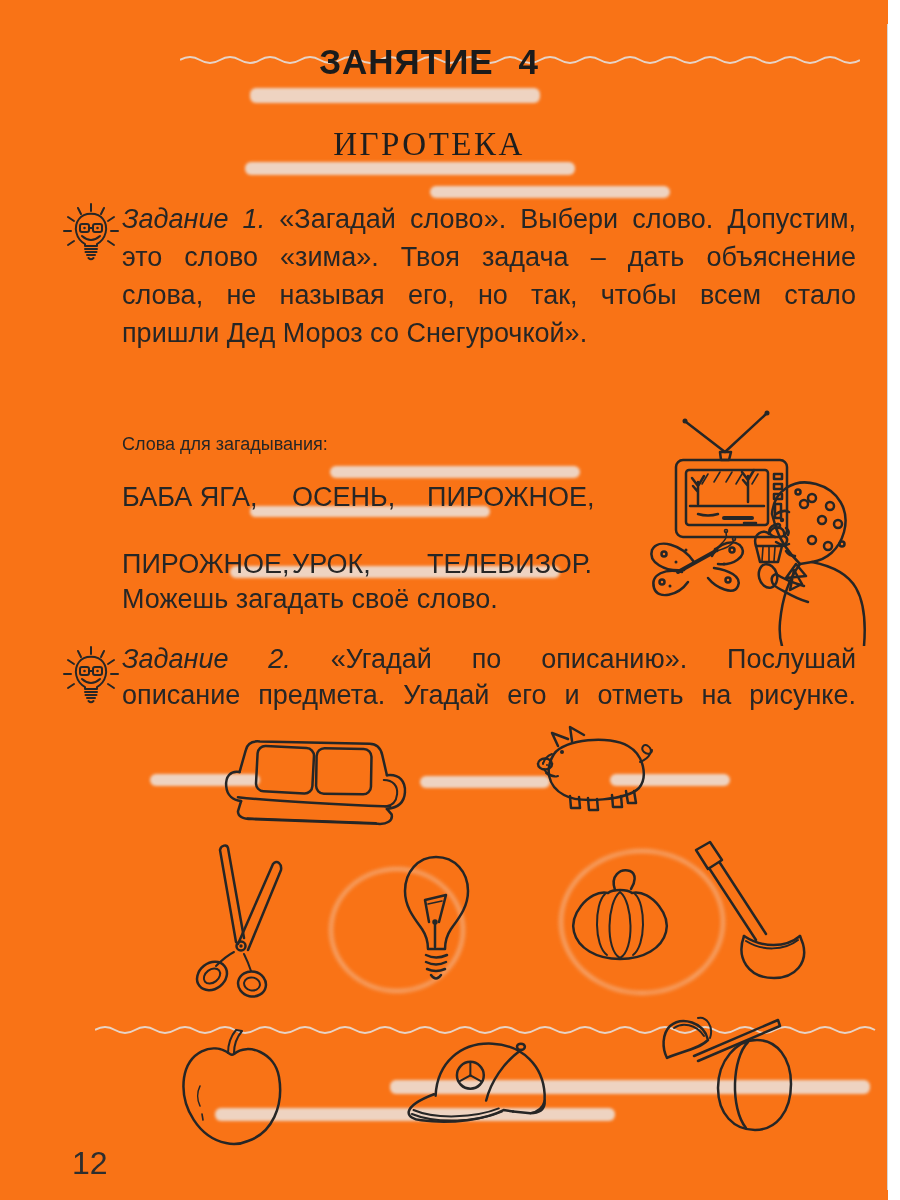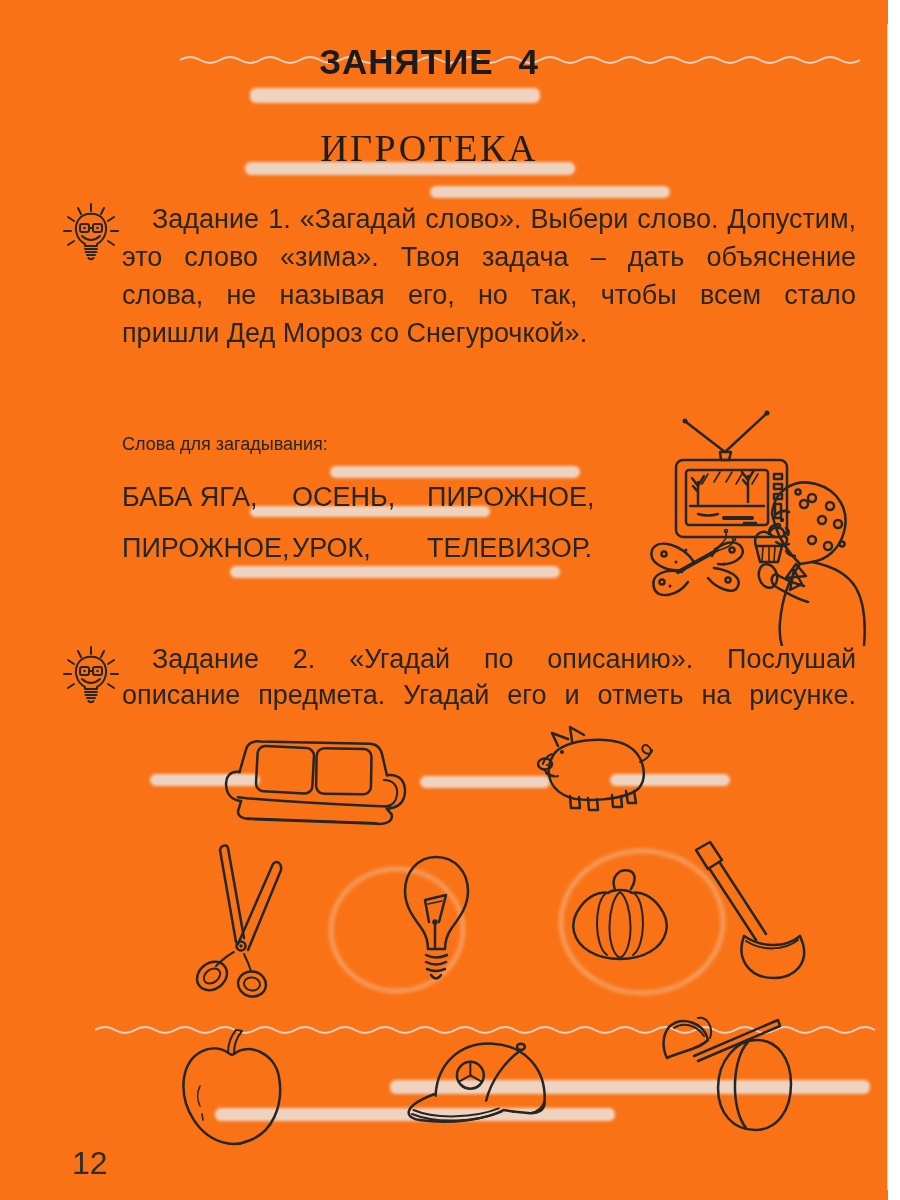--- a/index.html
+++ b/index.html
@@ -2,32 +2,32 @@
 <html><head>
 <meta charset="utf-8">
 <style>
   html,body{margin:0;padding:0;background:#ffffff;}
   .page{position:relative;width:888px;height:1200px;background:#f97316;overflow:hidden;
         font-family:"Liberation Sans", sans-serif;color:#262626;}
   
   .title{position:absolute;left:0;right:30px;top:42px;text-align:center;
          font-weight:bold;font-size:35px;letter-spacing:1px;word-spacing:14px;color:#1b1b1b;}
   .subtitle{position:absolute;left:0;right:30px;top:126px;text-align:center;
-            font-family:"Liberation Serif", serif;font-size:38px;letter-spacing:2.5px;color:#1e1e1e;}
+            font-family:"Liberation Serif", serif;font-size:33px;letter-spacing:2.5px;color:#1e1e1e;}
   
   .para{position:absolute;left:122px;width:734px;font-size:27px;color:#262626;}
   #task1-para{top:200px;line-height:38px;}
   #task2-para{top:641px;line-height:36px;}
   .tline{text-align:justify;text-align-last:justify;text-justify:inter-word;}
   #task1-para .lines .tline:last-child{text-align-last:left;}
-  .task-label{margin-left:30px;}
+  .task-label{font-style:italic;}
   
   .words-intro{position:absolute;left:122px;top:434px;font-size:18px;}
   .words-grid{position:absolute;left:122px;top:482px;display:grid;
-              grid-template-columns:170px 135px auto;row-gap:21px;
+              grid-template-columns:170px 135px auto;row-gap:37px;
               font-size:27px;line-height:30px;white-space:nowrap;}
   .own-note{position:absolute;left:122px;top:584px;font-size:27px;}
   
   .bulb{position:absolute;width:64px;height:64px;}
   #bulb1{left:59px;top:201px;}
   #bulb2{left:59px;top:644px;}
   .lineart *{vector-effect:non-scaling-stroke;}
   .lineart path,.lineart rect,.lineart circle,.lineart ellipse,.lineart line{
       fill:none;stroke:#262626;stroke-width:2.5;stroke-linecap:round;stroke-linejoin:round;}
   .lineart .fill{fill:#262626;stroke:none;}
@@ -104,20 +104,21 @@
 
   <div class="words-intro">Слова для загадывания:</div>
   <div class="words-grid">
     <span>БАБА ЯГА,</span>
     <span>ОСЕНЬ,</span>
     <span>ПИРОЖНОЕ,</span>
     <span>ПИРОЖНОЕ,</span>
     <span>УРОК,</span>
     <span>ТЕЛЕВИЗОР.</span>
   </div>
+  <div class="own-note">Можешь загадать своё слово.</div>
 
   <svg class="scene lineart" viewBox="0 0 258 240">
 
     <path d="M89,46 L50,16 M89,46 L130,8"></path>
     <circle class="fill" cx="49" cy="15" r="2.5"></circle>
     <circle class="fill" cx="131" cy="7" r="2.5"></circle>
     <path d="M84,46 h11 l-2,8 h-8 z"></path>
 
     <rect x="40" y="54" width="111" height="77" rx="7"></rect>
     <rect x="50" y="64" width="82" height="55" rx="3"></rect>

